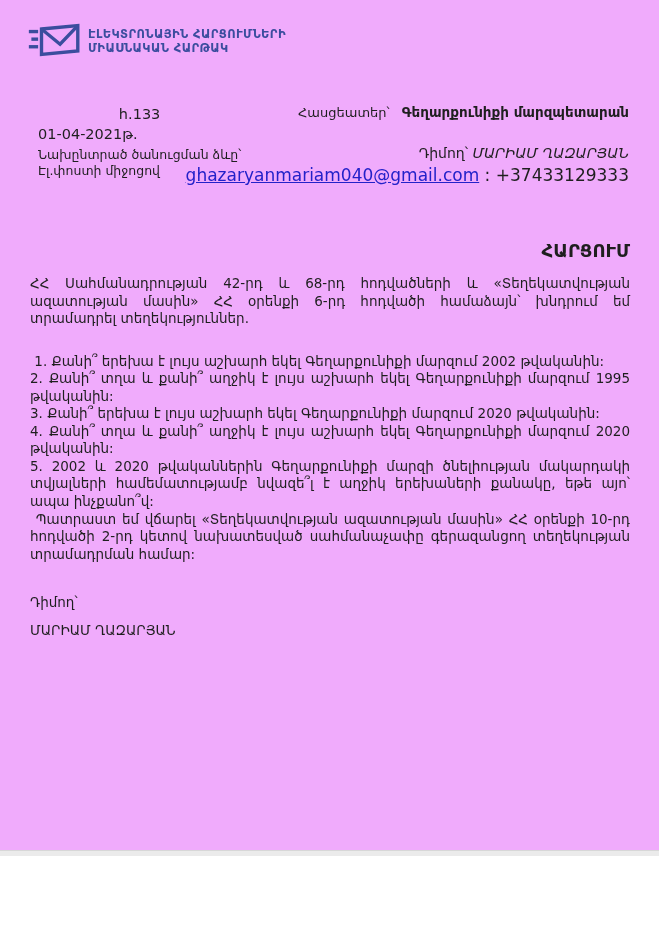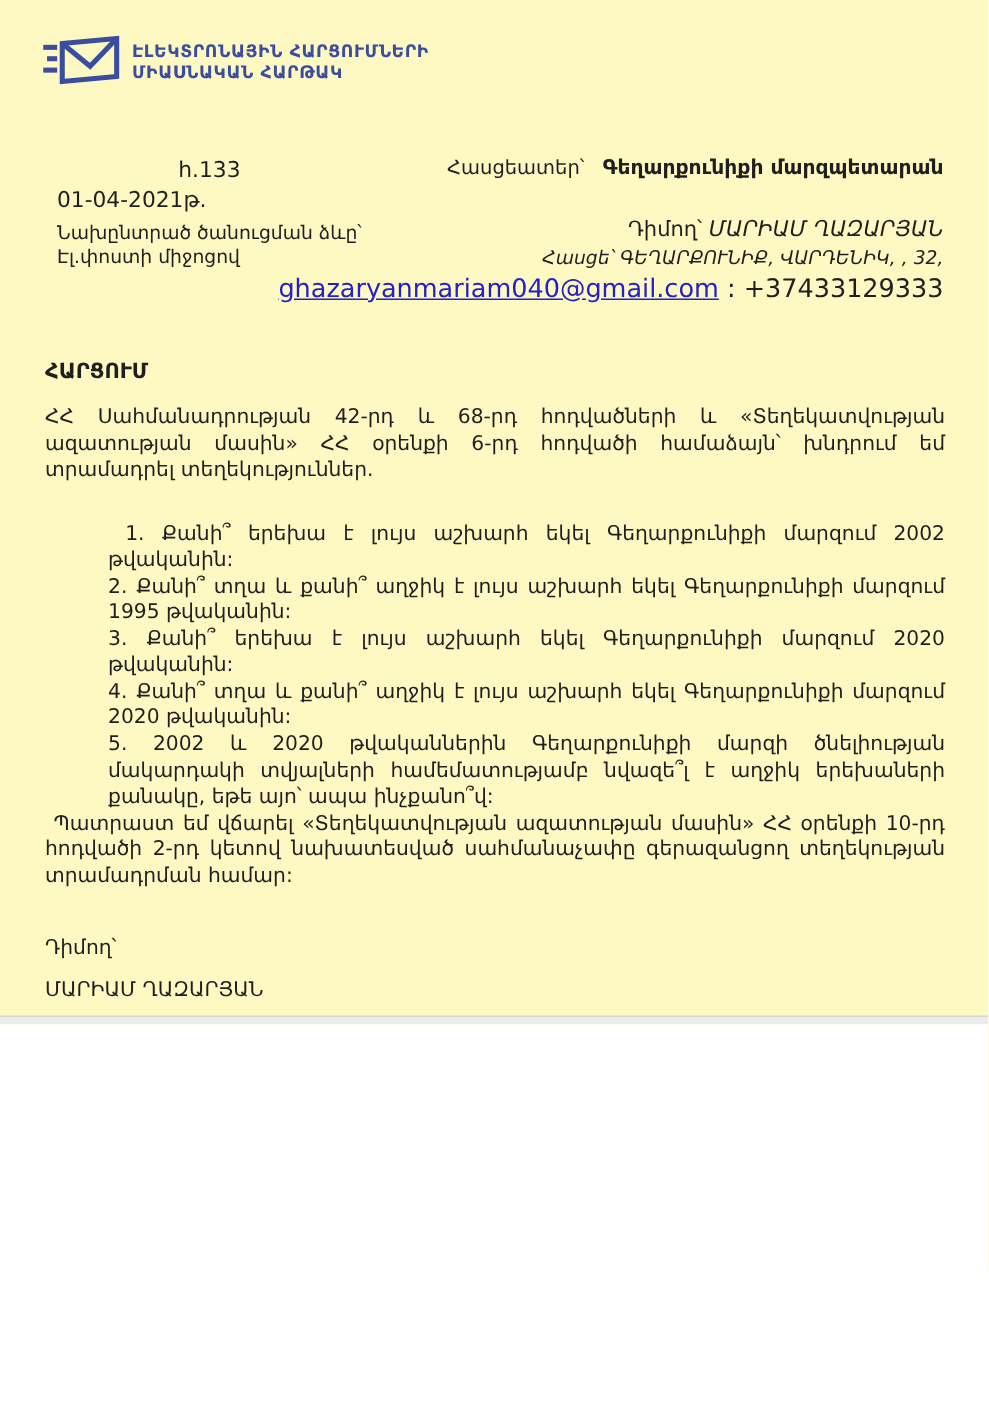--- a/index.html
+++ b/index.html
@@ -1,20 +1,20 @@
 <!DOCTYPE html>
 <html><head>
 <meta charset="utf-8">
 <style>
   * { margin:0; padding:0; box-sizing:border-box; }
   html,body { background:#fff; }
   .page {
     position:relative;
-    width:659px; height:683px;
-    background:#fef9c3;
+    width:659px; height:856px;
+    background:#f0abfc;
     font-family:"DejaVu Sans", sans-serif;
     color:#1f1f1f;
     overflow:hidden;
   }
 
   
   .logo { position:absolute; top:20px; left:28px; display:flex; align-items:center; }
   .logo svg { width:54px; height:40px; }
   .logo-text { margin-left:6px; color:#3b4d9e; font-weight:bold; font-size:11.5px; line-height:1.2; letter-spacing:0.4px; }
 
@@ -31,24 +31,24 @@
   .addressee-value { font-weight:600; font-size:13.5px; }
   .applicant-line { font-size:14px; line-height:1.3; }
   .applicant-name { font-style:italic; font-size:14.5px; }
   .citizen-line { font-size:13px; font-style:italic; line-height:1.4; }
   .address-line { font-size:12.5px; font-style:italic; line-height:1.45; }
   .contact-line { font-size:17px; line-height:1.5; }
   .email-link { color:#2321c9; text-decoration:underline; cursor:pointer; }
 
   
   .content { position:absolute; top:240px; left:30px; width:600px; }
-  .doc-title { text-align:left; font-weight:bold; font-size:14px; }
+  .doc-title { text-align:right; font-weight:bold; font-size:18px; }
   .para { font-size:13.5px; line-height:1.3; text-align:justify; white-space:pre-wrap; }
   .intro { margin-top:14px; }
-  .questions { margin-top:25px;margin-left:42px; }
+  .questions { margin-top:25px; }
   .question { font-size:13.5px; line-height:1.3; text-align:justify; white-space:pre-wrap; }
   .payment { margin-top:0; }
   .sig-label { margin-top:31px; font-size:13.5px; }
   .sig-name { margin-top:12px; font-size:13.5px; }
 
   
   .footer-rule { position:absolute; left:25px; top:881px; width:609px; border-top:2px solid #7d7d7d; }
   .page-num { position:absolute; top:921px; left:534px; font-size:10px; color:#2a2a2a;margin-top:37px; }
   .bottom-bar { position:absolute; left:0; bottom:0; width:659px; height:6px; background:#ebebeb; border-top:1px solid #d7d7d7; }
 </style>
@@ -84,21 +84,20 @@
 
   <div class="meta-right">
     <div class="addressee-line">
       <span class="addressee-label">Հասցեատեր՝</span>
       <span class="addressee-value">Գեղարքունիքի մարզպետարան</span>
     </div>
     <div class="applicant-line">
       <span>Դիմող՝</span>
       <span class="applicant-name">ՄԱՐԻԱՄ ՂԱԶԱՐՅԱՆ</span>
     </div>
-    <div class="address-line">Հասցե՝ ԳԵՂԱՐՔՈՒՆԻՔ, ՎԱՐԴԵՆԻԿ, , 32,</div>
     <div class="contact-line">
       <a class="email-link">ghazaryanmariam040@gmail.com</a><span> : </span><span>+37433129333</span>
     </div>
   </div>
 
   <div class="content">
     <div class="doc-title">ՀԱՐՑՈՒՄ</div>
     <div class="para intro">ՀՀ Սահմանադրության 42-րդ և 68-րդ հոդվածների և «Տեղեկատվության ազատության մասին» ՀՀ օրենքի 6-րդ հոդվածի համաձայն՝ խնդրում եմ տրամադրել տեղեկություններ.</div>
     <div class="questions">
       <div class="question"> 1. Քանի՞ երեխա է լույս աշխարհ եկել Գեղարքունիքի մարզում 2002 թվականին:</div>

